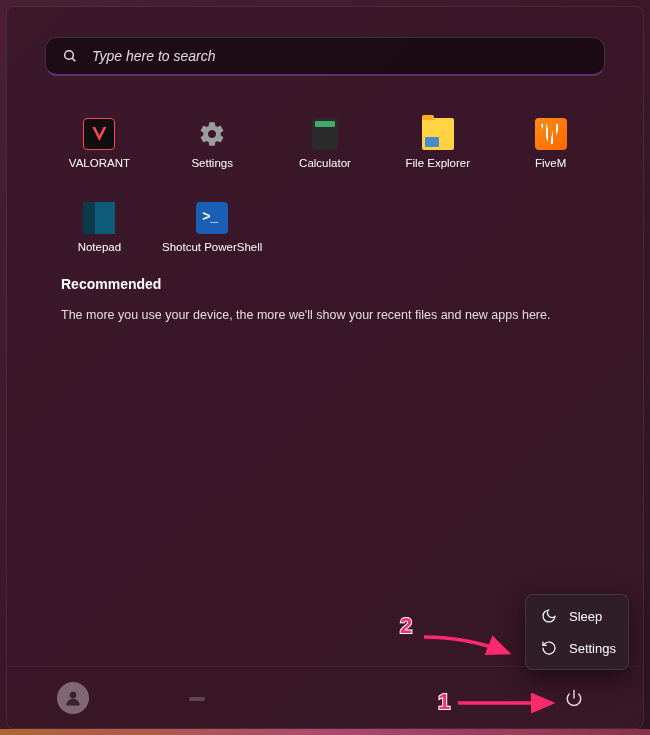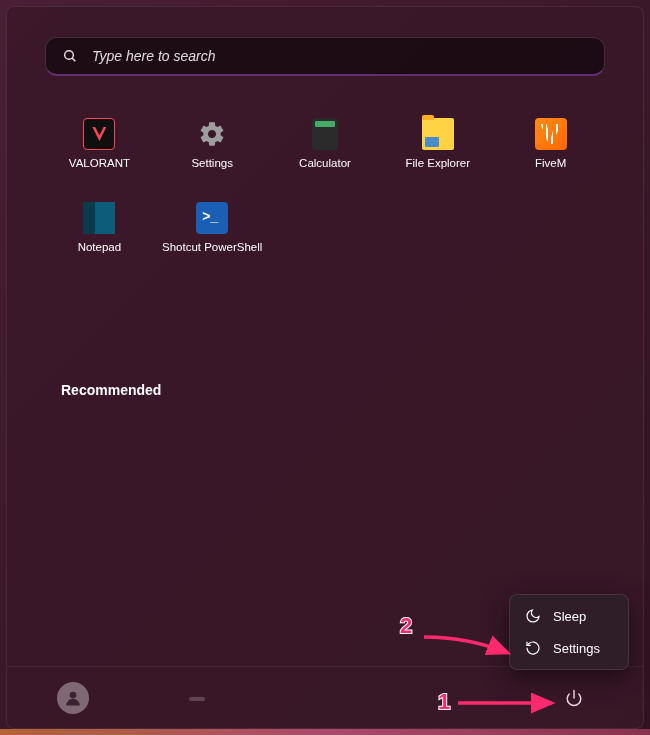--- a/index.html
+++ b/index.html
@@ -59,33 +59,33 @@
     .steam { background:#14202e; border-radius:50%; display:flex;align-items:center;justify-content:center; }
     .steam svg { width:22px; height:22px; }
     .fivem { background:linear-gradient(135deg,#ff8c1a,#ff6600); position:relative; }
     .fivem::after { content:''; position:absolute; inset:6px; background:repeating-linear-gradient(90deg,#fff 0 2px,transparent 2px 5px); clip-path:polygon(0 0,30% 0,50% 80%,70% 0,100% 0,60% 100%,40% 100%); }
     .shotcut { display:flex; }
     .shotcut span:first-child { width:12px; height:32px; background:#0b3a4a; }
     .shotcut span:last-child { width:20px; height:32px; background:#0d5d7a; }
     .powershell { background:#1a5fb4; position:relative; }
     .powershell::after { content:'>_'; color:#fff; font-size:14px; font-weight:bold; position:absolute; top:6px; left:6px; }
     
-    .recommended { padding: 0 36px; margin-top: 106px; }
+    .recommended { padding: 0 36px; }
     .rec-text { color: rgba(255,255,255,0.85); font-size: 12.5px; margin-top: 16px; }
     
     .footer { position:absolute; bottom:0; left:0; right:0; height:62px; display:flex; align-items:center; justify-content:space-between; padding:0 50px; border-top:1px solid rgba(255,255,255,0.06); }
     .user-btn { width:32px; height:32px; border-radius:50%; background:rgba(255,255,255,0.35); display:flex; align-items:center; justify-content:center; cursor:pointer; }
     .power-btn { width:38px; height:38px; display:flex; align-items:center; justify-content:center; cursor:pointer; border-radius:4px; }
     
     .resize-dot { position:absolute; bottom:27px; left:182px; width:16px; height:4px; background:rgba(255,255,255,0.2); border-radius:2px; }
     
     .power-menu {
       position: absolute;
       right: 14px; bottom: 58px;
-      width: 120px;
+      width: 104px;
       background: rgba(48,30,40,0.97);
       border: 1px solid rgba(255,255,255,0.1);
       border-radius: 8px;
       padding: 5px;
       box-shadow: 0 8px 24px rgba(0,0,0,0.5);
     }
     .power-item { display:flex; align-items:center; gap:12px; padding:8px 10px; color:#fff; font-size:13px; cursor:pointer; border-radius:4px; }
     .power-item svg { width:16px; height:16px; flex-shrink:0; }
     
     .annotation-arrow { position:absolute; pointer-events:none; }
@@ -149,20 +149,21 @@
       <div class="app-label">Notepad</div>
     </div>
     <div class="app-tile">
       <div class="app-icon powershell"></div>
       <div class="app-label">Shotcut PowerShell</div>
     </div>
   </div>
 
   <div class="recommended">
     <div class="section-title">Recommended</div>
+    <div class="rec-text">The more you use your device, the more we'll show your recent files and new apps here.</div>
   </div>
 
   <div class="footer">
     <div class="user-btn">
       <svg width="20" height="20" viewBox="0 0 24 24" fill="#3a2230">
           <circle cx="12" cy="8.5" r="4"></circle>
           <path d="M4 21c0-4.4 3.6-8 8-8s8 3.6 8 8"></path>
         </svg>
     </div>
     <div class="power-btn">

